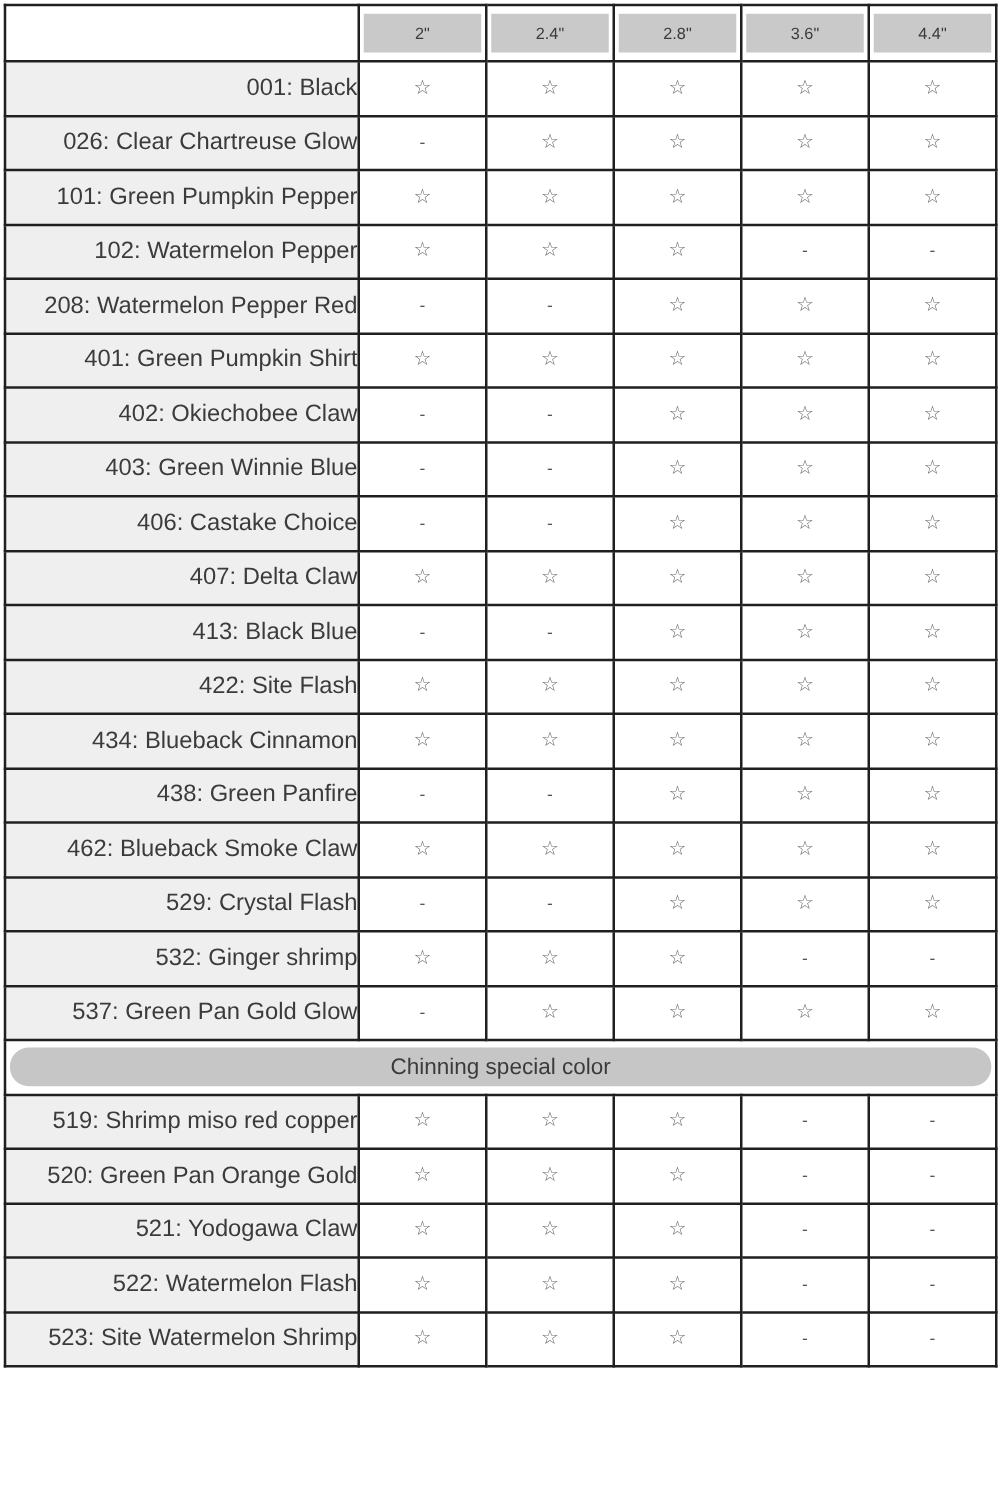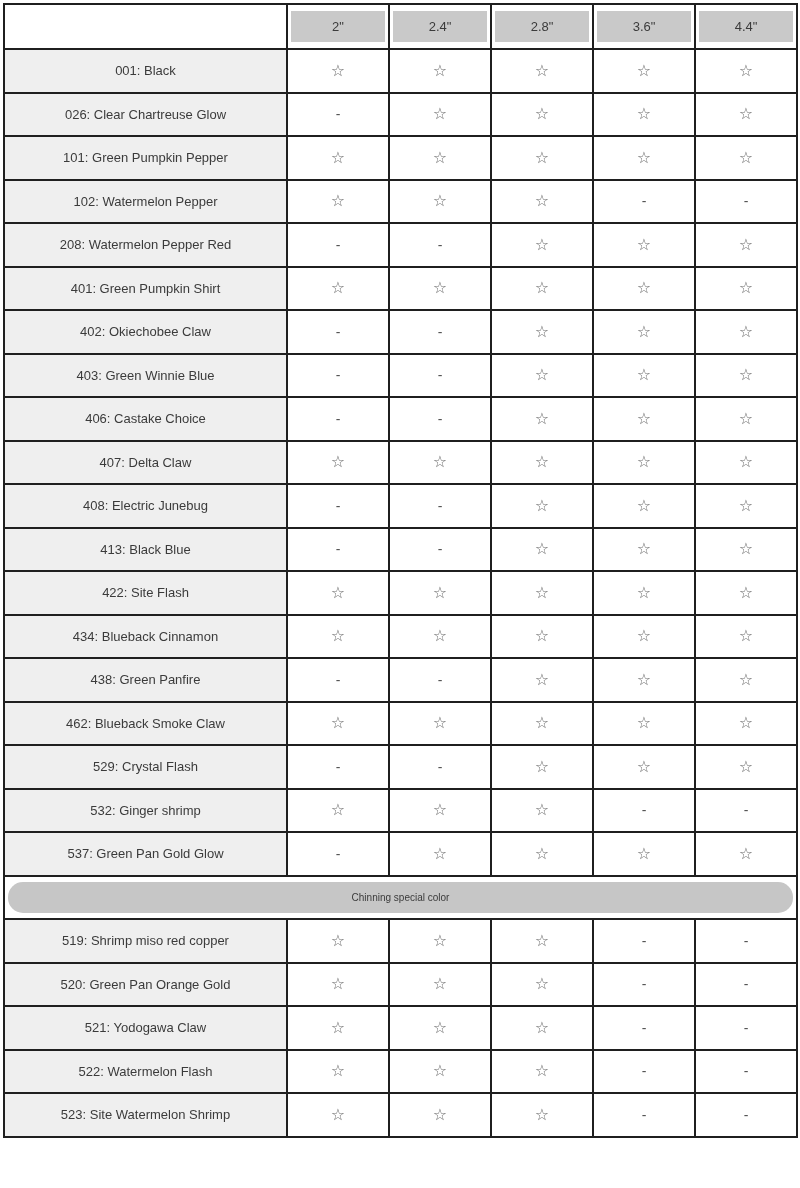--- a/index.html
+++ b/index.html
@@ -40,26 +40,26 @@
     height: calc(100% - 6px);
     min-height: 31px;
     display: flex;
     align-items: center;
     justify-content: center;
     background: var(--header-fill);
     font-size: 13px;
     color: var(--text);
   }
   td.section-cell { background: #ffffff; }
-  .section-chip { background: var(--section-fill); font-size: 10px; border-radius: 15px; }
+  .section-chip { background: var(--section-fill); font-size: 18px; border-radius: 15px; }
   td.label-cell {
     background: var(--label-fill);
-    text-align: center;
+    text-align: right;
     padding-left: 14px;
-    font-size: 13px;
+    font-size: 19px;
     color: var(--text);
   }
   td.value-cell {
     background: #ffffff;
     text-align: center;
     vertical-align: middle;
   }
   .star {
     font-family: "DejaVu Sans", sans-serif;
     font-size: 16px;
@@ -182,28 +182,20 @@
         </tr>
         <tr>
           <td class="label-cell">407: Delta Claw</td>
           <td class="value-cell"><span class="star">☆</span></td>
           <td class="value-cell"><span class="star">☆</span></td>
           <td class="value-cell"><span class="star">☆</span></td>
           <td class="value-cell"><span class="star">☆</span></td>
           <td class="value-cell"><span class="star">☆</span></td>
         </tr>
         <tr>
-          <td class="label-cell">408: Electric Junebug</td>
-          <td class="value-cell"><span class="dash">-</span></td>
-          <td class="value-cell"><span class="dash">-</span></td>
-          <td class="value-cell"><span class="star">☆</span></td>
-          <td class="value-cell"><span class="star">☆</span></td>
-          <td class="value-cell"><span class="star">☆</span></td>
-        </tr>
-        <tr>
           <td class="label-cell">413: Black Blue</td>
           <td class="value-cell"><span class="dash">-</span></td>
           <td class="value-cell"><span class="dash">-</span></td>
           <td class="value-cell"><span class="star">☆</span></td>
           <td class="value-cell"><span class="star">☆</span></td>
           <td class="value-cell"><span class="star">☆</span></td>
         </tr>
         <tr>
           <td class="label-cell">422: Site Flash</td>
           <td class="value-cell"><span class="star">☆</span></td>

